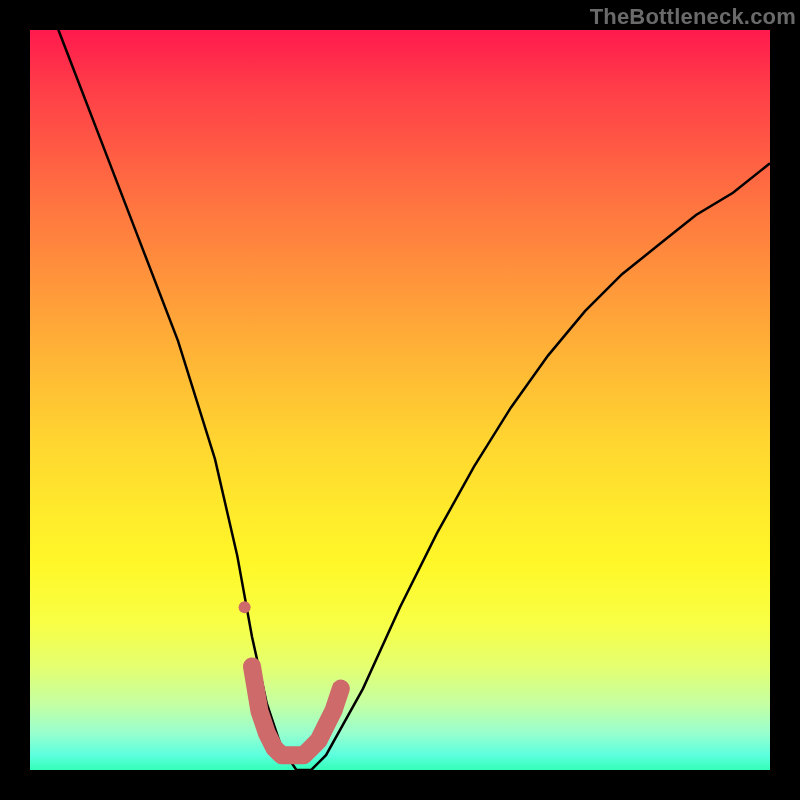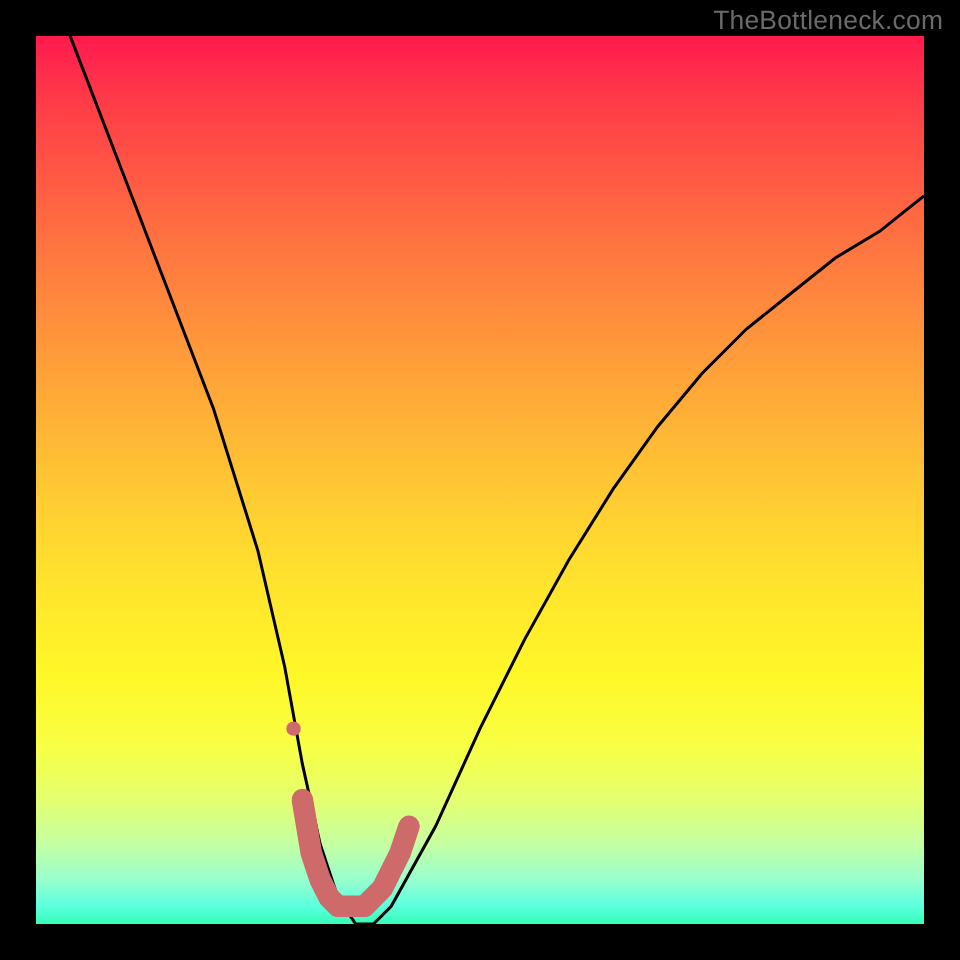--- a/index.html
+++ b/index.html
@@ -39,24 +39,24 @@
       #e4ff70 86%,
       #c5ffa2 91%,
       #98ffce 95%,
       #5cffde 98%,
       #34ffb7 100%
     );
   }
   .watermark {
     position: absolute;
     top: 4px;
-    right: 14px;
+    right: 4px;
     color: #6a6a6a;
     font-size: 22px;
-    font-weight: 400;
+    font-weight: 700;
     letter-spacing: 0.2px;
     pointer-events: none;
   }
   svg.curves {
     position: absolute;
     left: 0;
     top: 0;
     width: 740px;
     height: 740px;
     overflow: visible;

